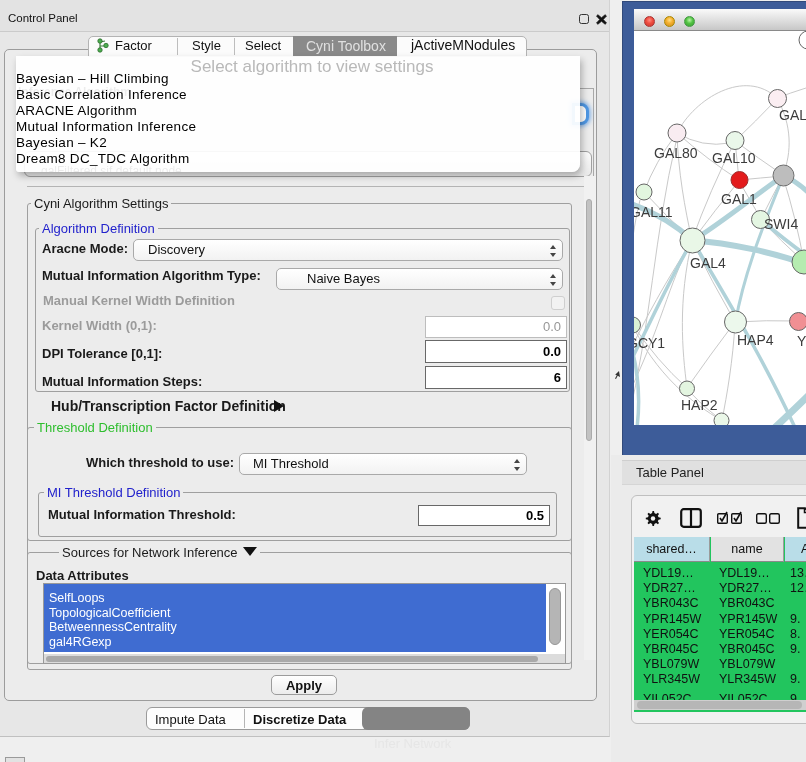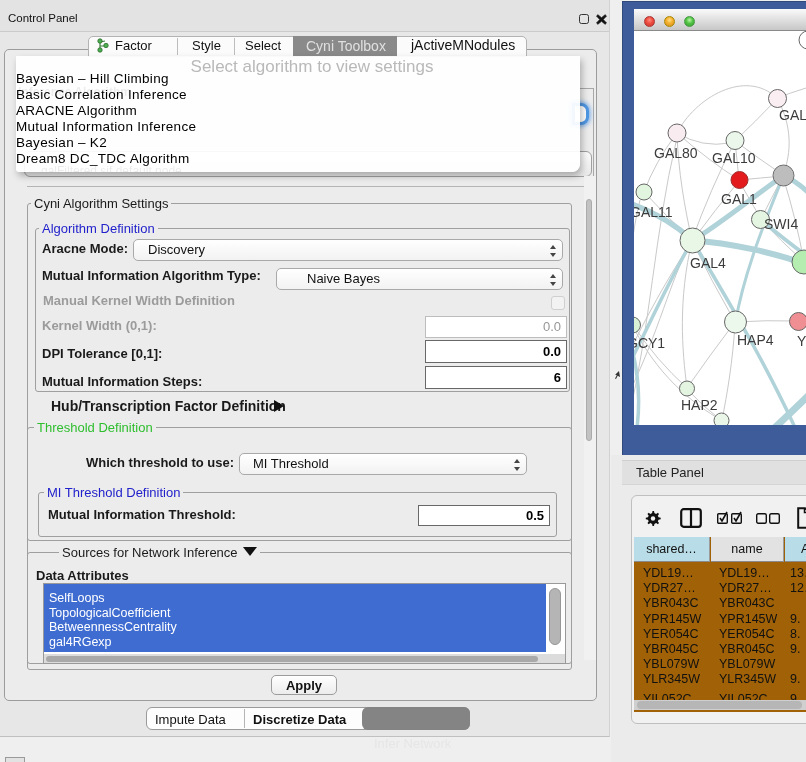--- a/index.html
+++ b/index.html
@@ -243,21 +243,21 @@
 </svg>
 <svg class="abs" style="left:756px;top:513px;" width="24" height="11" viewBox="0 0 24 11">
   <rect x="0.7" y="0.7" width="9.6" height="9.6" rx="1.5" fill="none" stroke="#111" stroke-width="1.4"></rect>
   <rect x="13.7" y="0.7" width="9.6" height="9.6" rx="1.5" fill="none" stroke="#111" stroke-width="1.4"></rect>
 </svg>
 <svg class="abs" style="left:797px;top:507px;" width="12" height="22" viewBox="0 0 12 22">
   <path d="M1.2 1.2 L8 1.2 L11.8 5 L11.8 20.8 L1.2 20.8 Z" fill="none" stroke="#111" stroke-width="2"></path>
     <path d="M7.5 1.2 L7.5 5.5 L11.8 5.5" fill="none" stroke="#111" stroke-width="1.5"></path>
 </svg>
 
-<div class="abs" style="left:634px;top:537px;width:172px;height:175px;background:#a16207;overflow:hidden;font-size:12.5px;color:#111;">
+<div class="abs" style="left:634px;top:537px;width:172px;height:175px;background:#22c55e;overflow:hidden;font-size:12.5px;color:#111;">
 
   <div class="abs" style="left:0;top:0;width:76px;height:25px;background:#b9dde8;border-right:1px solid #9b9b9b;border-bottom:1px solid #8a8a8a;text-align:center;line-height:25px;">shared…</div>
   <div class="abs" style="left:77px;top:0;width:73px;height:25px;background:#e2e2e2;border-right:1px solid #9b9b9b;border-bottom:1px solid #8a8a8a;text-align:center;line-height:25px;">name</div>
   <div class="abs" style="left:151px;top:0;width:21px;height:25px;background:#b9dde8;border-bottom:1px solid #8a8a8a;line-height:25px;padding-left:16px;overflow:hidden;">A</div>
 
   <div class="abs" style="left:9px;top:29px;line-height:15.2px;">YDL19…<br>YDR27…<br>YBR043C<br>YPR145W<br>YER054C<br>YBR045C<br>YBL079W<br>YLR345W</div>
   <div class="abs" style="left:85px;top:29px;line-height:15.2px;">YDL19…<br>YDR27…<br>YBR043C<br>YPR145W<br>YER054C<br>YBR045C<br>YBL079W<br>YLR345W</div>
   <div class="abs" style="left:156px;top:29px;line-height:15.2px;white-space:nowrap;">13…<br>12…<br>&nbsp;<br>9.<br>8.<br>9.<br>&nbsp;<br>9.</div>
   <div class="abs" style="left:9px;top:155px;">YIL052C</div>
   <div class="abs" style="left:85px;top:155px;">YIL052C</div>

